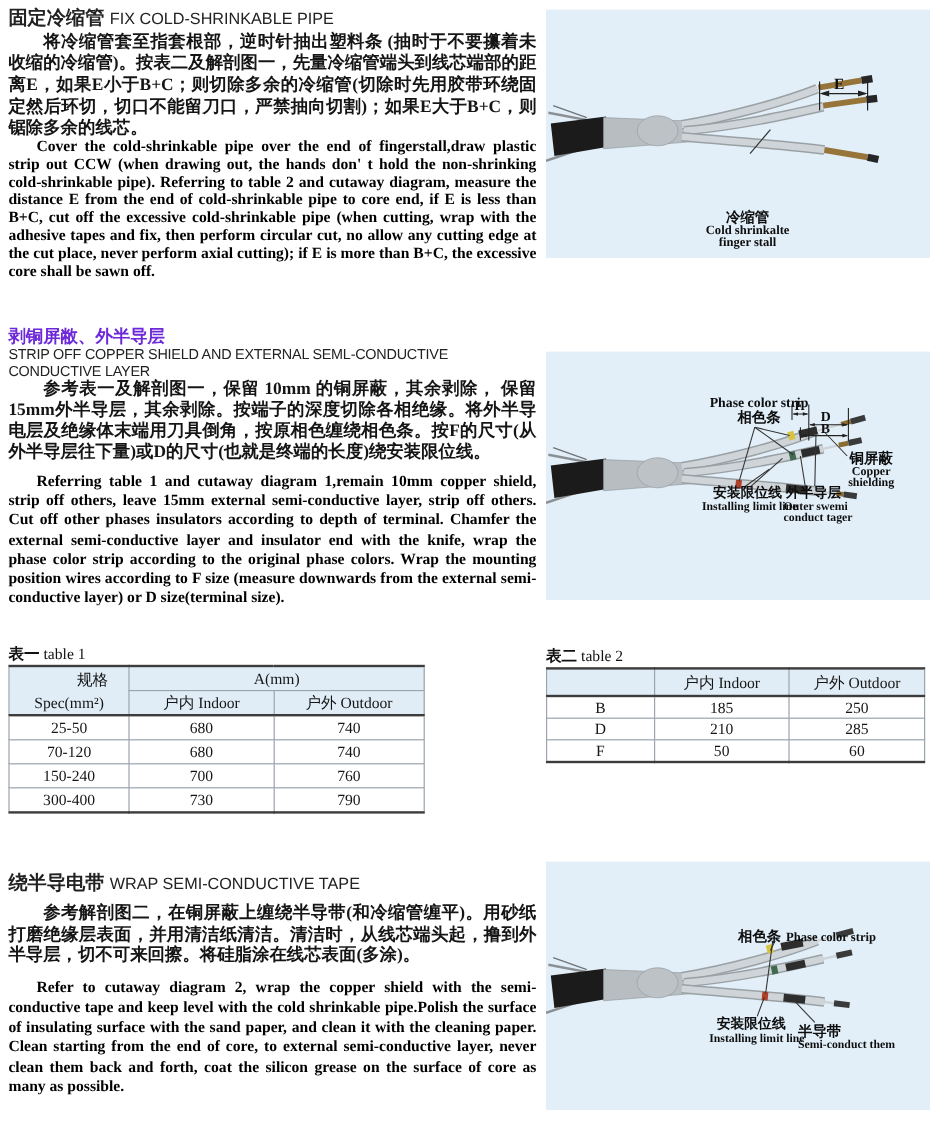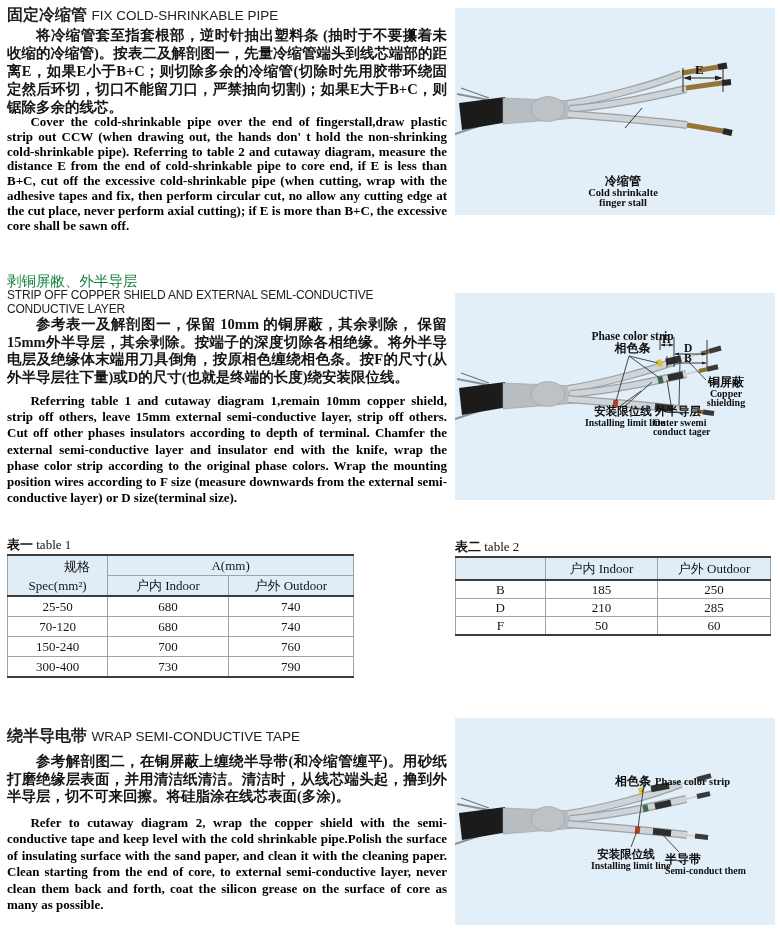--- a/index.html
+++ b/index.html
@@ -3,21 +3,21 @@
 <meta charset="utf-8">
 <style>
   html,body{margin:0;padding:0;background:#fff;}
   .page{position:relative;width:780px;height:935px;background:#ffffff;overflow:hidden;
         font-family:"Liberation Serif",serif;color:#111;}
   .abs{position:absolute;}
   
   .sec-title{font-family:"Liberation Sans",sans-serif;white-space:nowrap;}
   .sec-title .zh{font-weight:bold;font-size:16px;color:#222;}
   .sec-title .en{font-size:13.5px;color:#222;}
-  .sec-title2 .zh{font-weight:normal;font-size:14.5px;color:#15803d;display:block;line-height:16px;}
+  .sec-title2 .zh{font-weight:bold;font-size:14.5px;color:#6d28d9;display:block;line-height:16px;}
   .sec-title2 .en{font-size:12px;color:#222;display:block;line-height:13.5px;letter-spacing:-0.2px;}
   
   .para-zh{width:440px;font-size:14.5px;font-weight:bold;line-height:18px;text-align:justify;
            text-indent:2em;color:#151515;}
   .para-en{width:440px;font-size:13px;font-weight:bold;line-height:14.8px;text-align:justify;
            text-indent:1.8em;color:#000000;}
   
   .tbl-label{font-size:13px;white-space:nowrap;}
   .tbl-label .zh{font-family:"Liberation Sans",sans-serif;font-weight:bold;font-size:13px;text-align:center;}
   .tbl-label .en{font-size:13px;}

